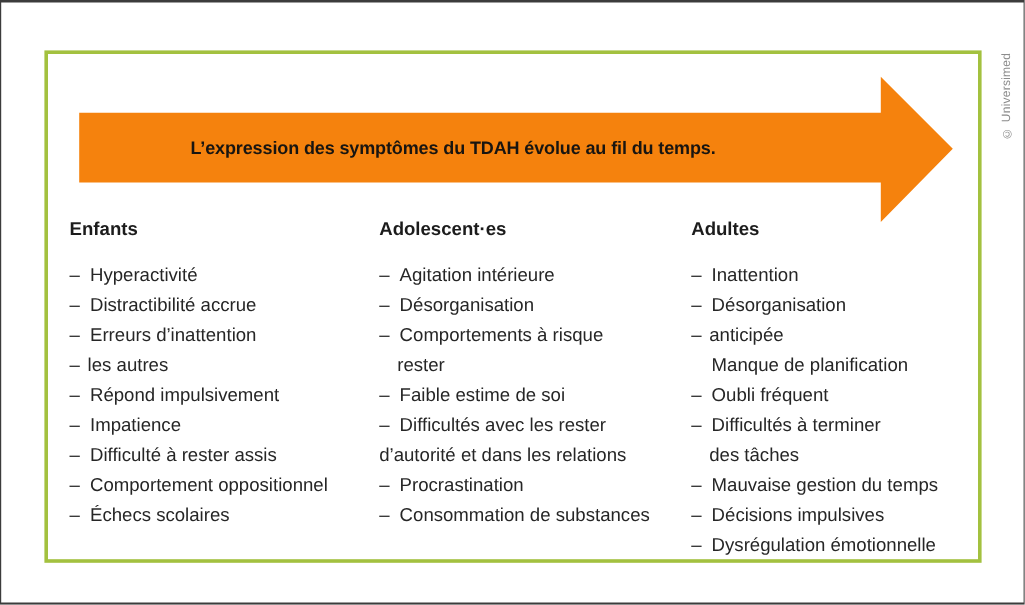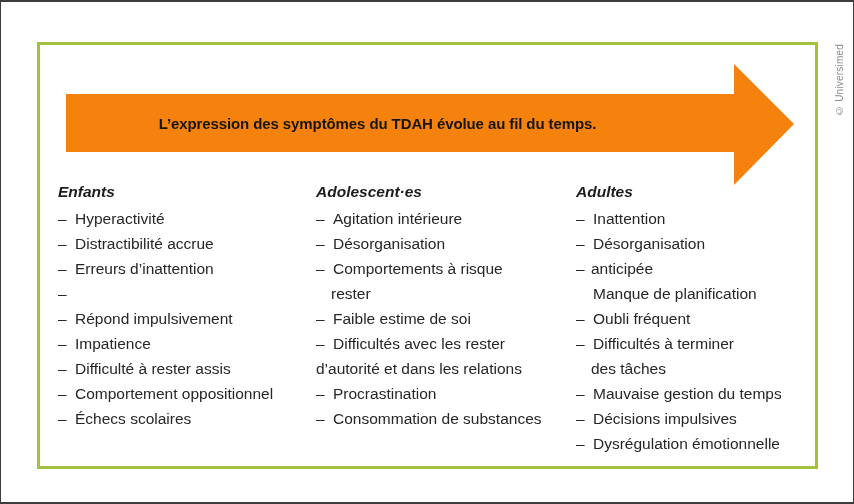--- a/index.html
+++ b/index.html
@@ -51,23 +51,22 @@
     font-size:15.5px;
     color:var(--text);
   }
   .col-1{left:57px;width:252px;}
   .col-2{left:315px;width:254px;}
   .col-3{left:575px;width:246px;}
   .col-header{
     font-weight:bold;
     color:var(--heading);
     line-height:27px;
-    margin:0 0 1px 0;
+    margin:0 0 12px 0;
     font-size:15.5px;
-    font-style:italic;
   }
   .item{display:flex;line-height:25px;}
   .dash{width:17px;flex:0 0 17px;}
   .text{flex:1;}
   .line{line-height:25px;}
   .line.wrap{margin-left:-2px;}
   .line.outdent{margin-left:-17px;}
   .copyright{
     position:absolute;
     top:8px;right:5px;
@@ -110,20 +109,21 @@
         </div>
         <div class="item">
           <span class="dash">–</span>
           <div class="text">
             <div class="line">Erreurs d’inattention</div>
           </div>
         </div>
         <div class="item">
           <span class="dash">–</span>
           <div class="text">
+            <div class="line wrap">les autres</div>
           </div>
         </div>
         <div class="item">
           <span class="dash">–</span>
           <div class="text">
             <div class="line">Répond impulsivement</div>
           </div>
         </div>
         <div class="item">
           <span class="dash">–</span>

